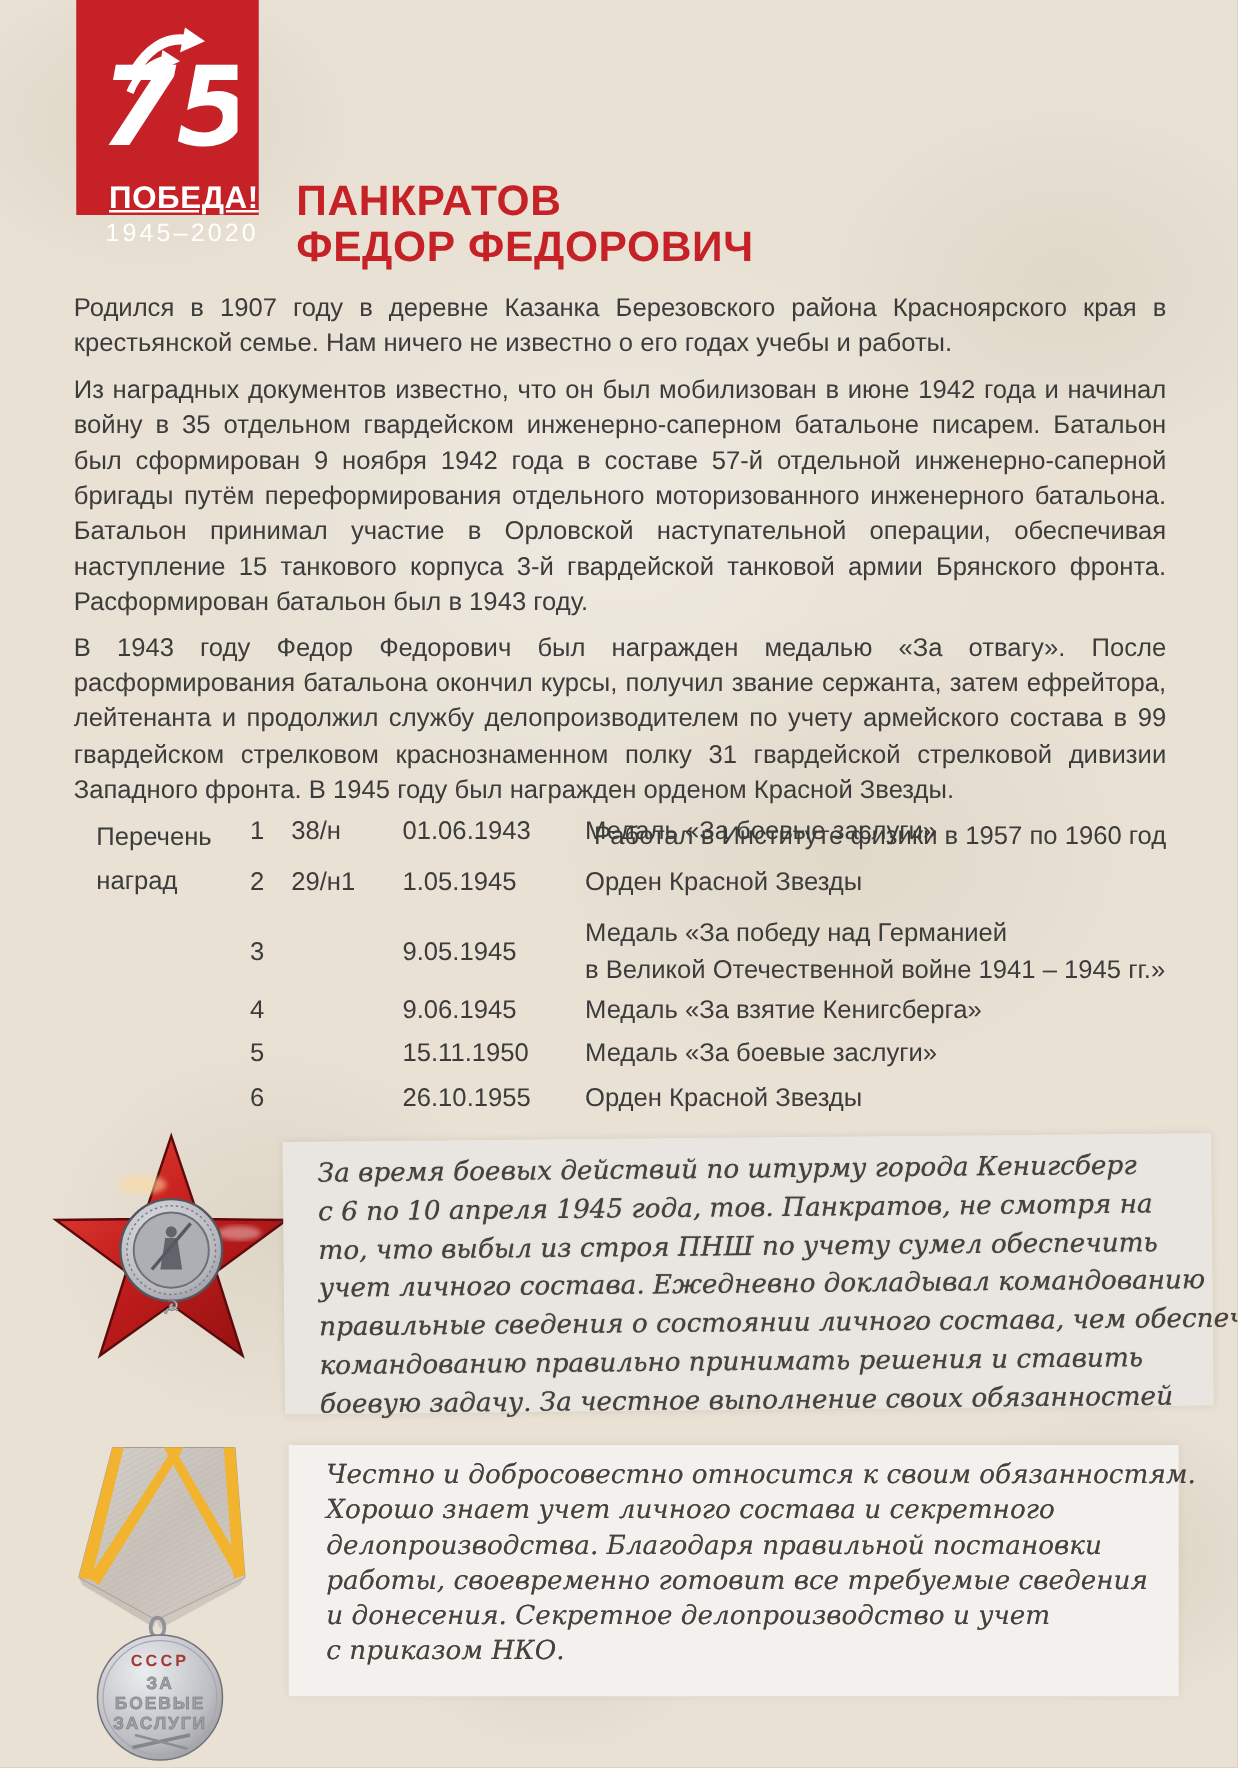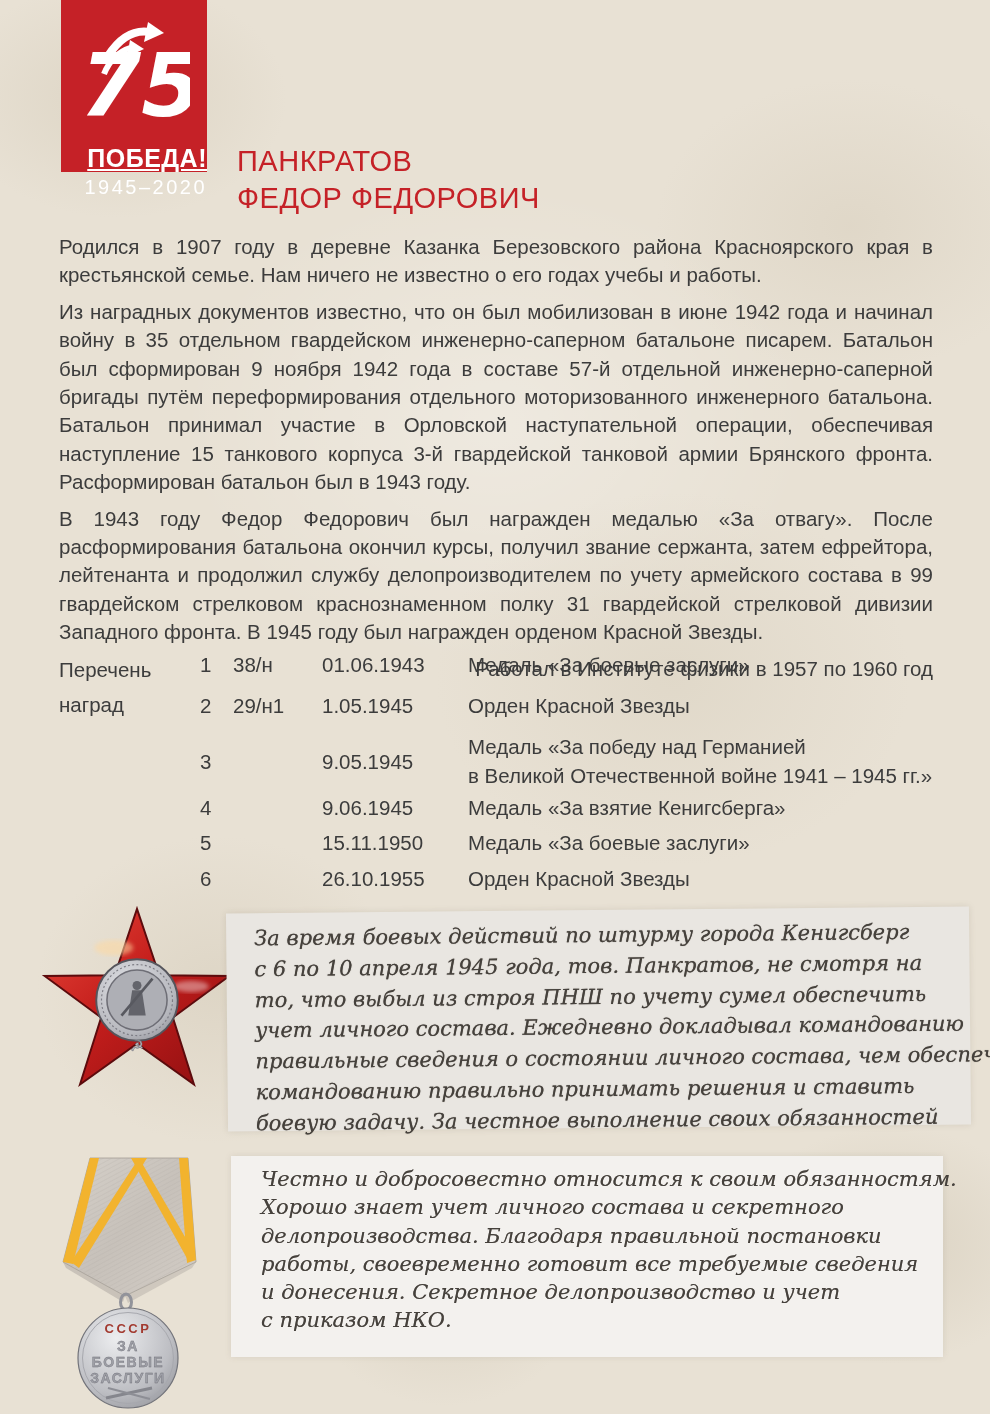--- a/index.html
+++ b/index.html
@@ -27,32 +27,32 @@
     position:absolute; left:0; top:144px; width:100%;
     color:#fff; font-weight:bold; font-size:25px; letter-spacing:.5px;text-decoration:underline;
   }
   .logo-years {
     position:absolute; left:0; top:176px; width:100%;
     color:#fff; font-size:20px; letter-spacing:2.5px;
   }
   
   .person-name {
     position:absolute; left:237px; top:143px;
-    color:#c52127; font-size:29px; font-weight:normal; line-height:37px; letter-spacing:.5px;
+    color:#c52127; font-size:34px; font-weight:bold; line-height:37px; letter-spacing:.5px;
   }
   
   .bio {
     position:absolute; left:59px; top:233px; width:874px;
     color:#3c3c3c; font-size:20.5px; line-height:28.4px; text-align:justify;
   }
   .bio p { margin-bottom:8px; }
   .bio p:last-child { text-align:right; }
   
   .awards { position:absolute; left:59px; top:650px; width:874px; color:#3c3c3c; font-size:20.5px; }
-  .awards-label { position:absolute; left:0; top:2px; line-height:35px; }
+  .awards-label { position:absolute; left:18px; top:2px; line-height:35px; }
   .award-row {
     position:absolute; left:141px; right:0;
     display:grid; grid-template-columns:33px 89px 146px auto;
     align-items:center; line-height:29px; white-space:nowrap;
   }
   .award-name-2line { line-height:28.5px; }
   .r0{top:0} .r1{top:41px} .r2{top:83px} .r3{top:143px} .r4{top:178px} .r5{top:214px}
   
   .scan {
     position:absolute; z-index:2;

